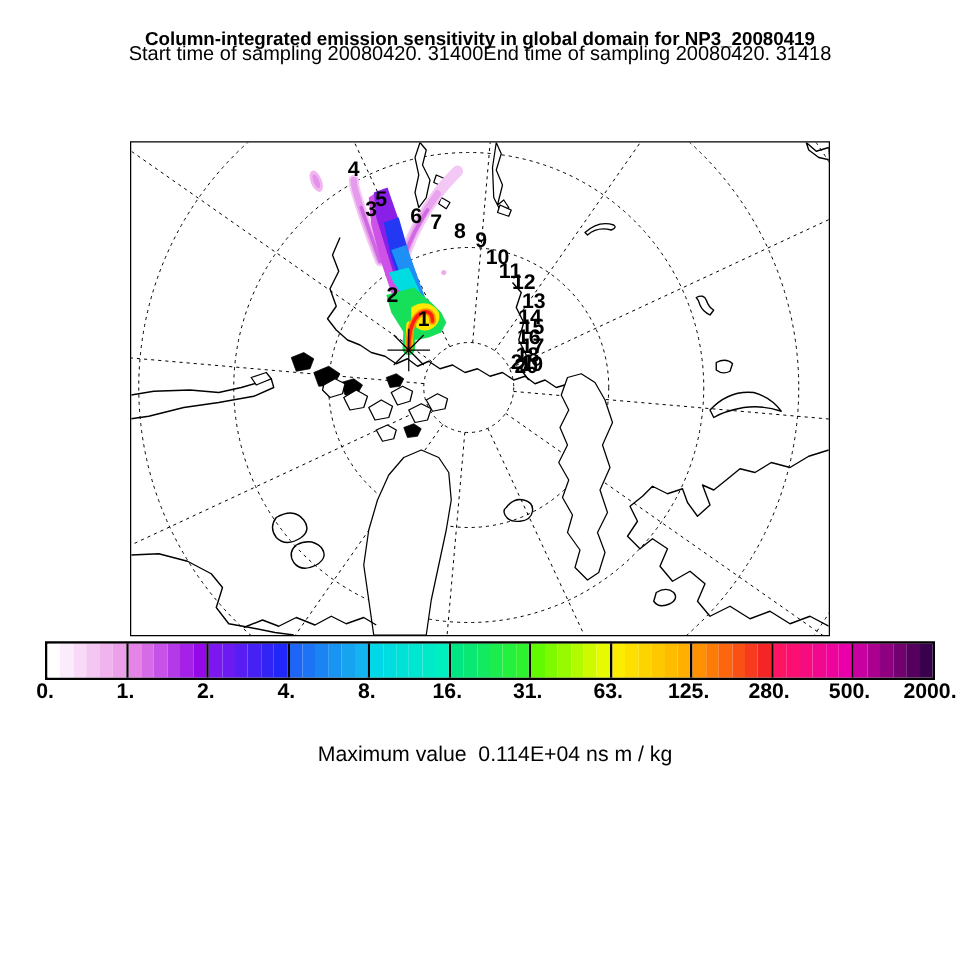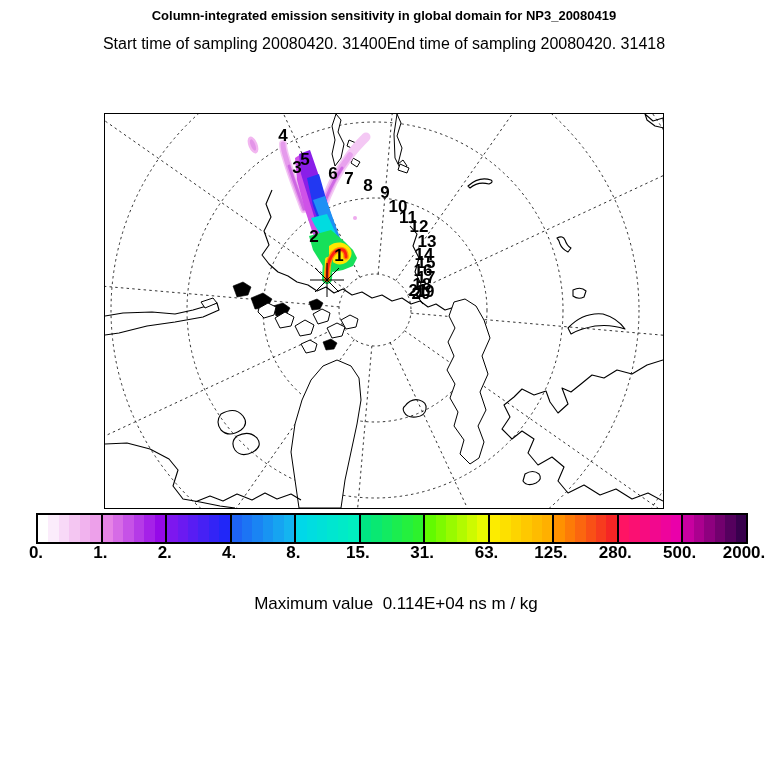--- a/index.html
+++ b/index.html
@@ -1,19 +1,19 @@
 <!DOCTYPE html>
 <html><head>
 <meta charset="utf-8">
 <style>
   html,body{margin:0;padding:0;background:#fff;}
   #canvas{position:relative;width:768px;height:768px;background:#ffffff;overflow:hidden;
           font-family:"Liberation Sans", sans-serif;color:#000;}
   .hline{position:absolute;left:0;width:768px;text-align:center;white-space:pre;}
-  #title{top:8px;font-size:13px;font-weight:bold;}
+  #title{top:23px;font-size:15px;font-weight:bold;}
   .sub{font-size:16.5px;}
   #line2{top:35px;display:flex;justify-content:center;}
   #line3{top:61px;display:flex;justify-content:center;gap:58px;}
   #line4{top:87px;}
   #mapbox{position:absolute;left:104px;top:113px;width:558px;height:394px;
           border:1.6px solid #000;box-sizing:content-box;background:#fff;}
   #map-svg{display:block;width:558px;height:394px;}
   .grat{stroke:#000;stroke-width:0.8;fill:none;stroke-dasharray:2.5 3.2;}
   .coast{stroke:#000;stroke-width:1.1;fill:none;stroke-linejoin:round;}
   .coastf{stroke:#000;stroke-width:1;fill:#fff;stroke-linejoin:round;}
@@ -269,21 +269,21 @@
         <div class="cbcell" style="background: rgb(85, 0, 94);"></div>
         <div class="cbcell" style="background: rgb(56, 0, 77);"></div>
       </div>
     </div>
   <div id="cbticks">
       <span class="cbtick" style="left: 36px;">0.</span>
       <span class="cbtick" style="left: 100.364px;">1.</span>
       <span class="cbtick" style="left: 164.727px;">2.</span>
       <span class="cbtick" style="left: 229.091px;">4.</span>
       <span class="cbtick" style="left: 293.455px;">8.</span>
-      <span class="cbtick" style="left: 357.818px;">15.</span>
+      <span class="cbtick" style="left: 357.818px;">16.</span>
       <span class="cbtick" style="left: 422.182px;">31.</span>
       <span class="cbtick" style="left: 486.545px;">63.</span>
       <span class="cbtick" style="left: 550.909px;">125.</span>
       <span class="cbtick" style="left: 615.273px;">280.</span>
       <span class="cbtick" style="left: 679.636px;">500.</span>
       <span class="cbtick" style="left: 744px;">2000.</span>
     </div>
 
   <div id="maxval" class="hline">Maximum value  0.114E+04 ns m / kg</div>
 

